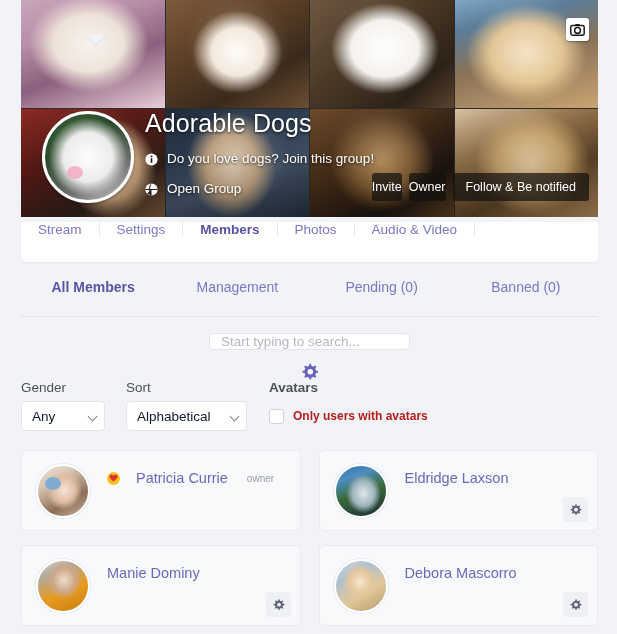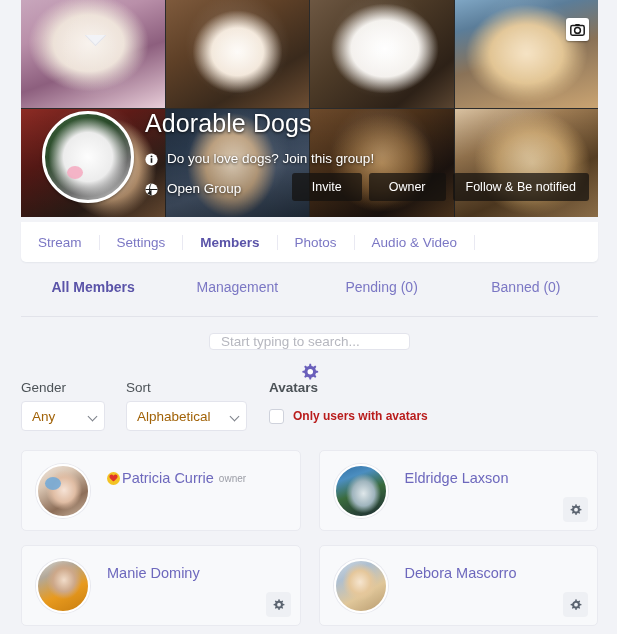--- a/index.html
+++ b/index.html
@@ -176,40 +176,40 @@
     display: flex;
     align-items: center;
     gap: 7px;
   }
 
   .hdr-btn {
     background: rgba(20,16,14,0.72);
     color: #ffffff;
     font-size: 12.5px;
     line-height: 1;
-    padding: 8px 20px;
+    padding: 8px 0;
     border-radius: 3px;
     border: none;
     font-family: "Liberation Sans", sans-serif;
     white-space: nowrap;
     cursor: pointer;
   }
   .hdr-btn.wide { padding: 8px 13px; }
 
   
   .tabbar {
     position: absolute;
     left: 21px;
     top: 222px;
     width: 577px;
     height: 40px;
     background: #ffffff;
     border-radius: 0 0 5px 5px;
     display: flex;
-    align-items: center;
+    align-items: flex-start;
     box-shadow: 0 1px 2px rgba(25,30,60,0.06);
   }
 
   .tab {
     display: flex;
     align-items: center;
     justify-content: center;
     padding: 0 17px;
     font-size: 13.5px;
     color: #7b77c4;
@@ -329,21 +329,21 @@
   .sel-wrap { position: relative; display: inline-block; }
   .sel {
     appearance: none;
     -webkit-appearance: none;
     background: #ffffff;
     border: 1px solid #e3e4ec;
     border-radius: 4px;
     height: 30px;
     padding: 0 26px 0 10px;
     font-size: 13.5px;
-    color: #a16207;
+    color: #0f172a;
     font-family: "Liberation Sans", sans-serif;
     outline: none;
     cursor: pointer;
   }
   .sel-caret {
     position: absolute;
     right: 9px;
     top: 12px;
     width: 7px;
     height: 7px;
@@ -434,21 +434,21 @@
       radial-gradient(ellipse 48% 52% at 52% 38%, #f1dcc9 0%, #cda88a 45%, rgba(0,0,0,0) 74%),
       linear-gradient(155deg, #d8d4cc 0%, #b2a899 26%, #e89a1e 60%, #c77d10 100%); }
   .av-4 { background:
       radial-gradient(ellipse 46% 50% at 48% 42%, #f6e5cf 0%, #e5c79b 46%, rgba(0,0,0,0) 76%),
       linear-gradient(150deg, #cfd9e2 0%, #aebfd0 28%, #e0c79a 62%, #b79a6e 100%); }
 
   .member-name-wrap {
     margin-left: 17px;
     display: flex;
     align-items: center;
-    gap: 2px;
+    gap: 16px;
     align-self: flex-start;
     margin-top: 19px;
   }
 
   .owner-badge-icon {
     width: 13px;
     height: 13px;
     border-radius: 50%;
     background: #f3c324;
     display: flex;

